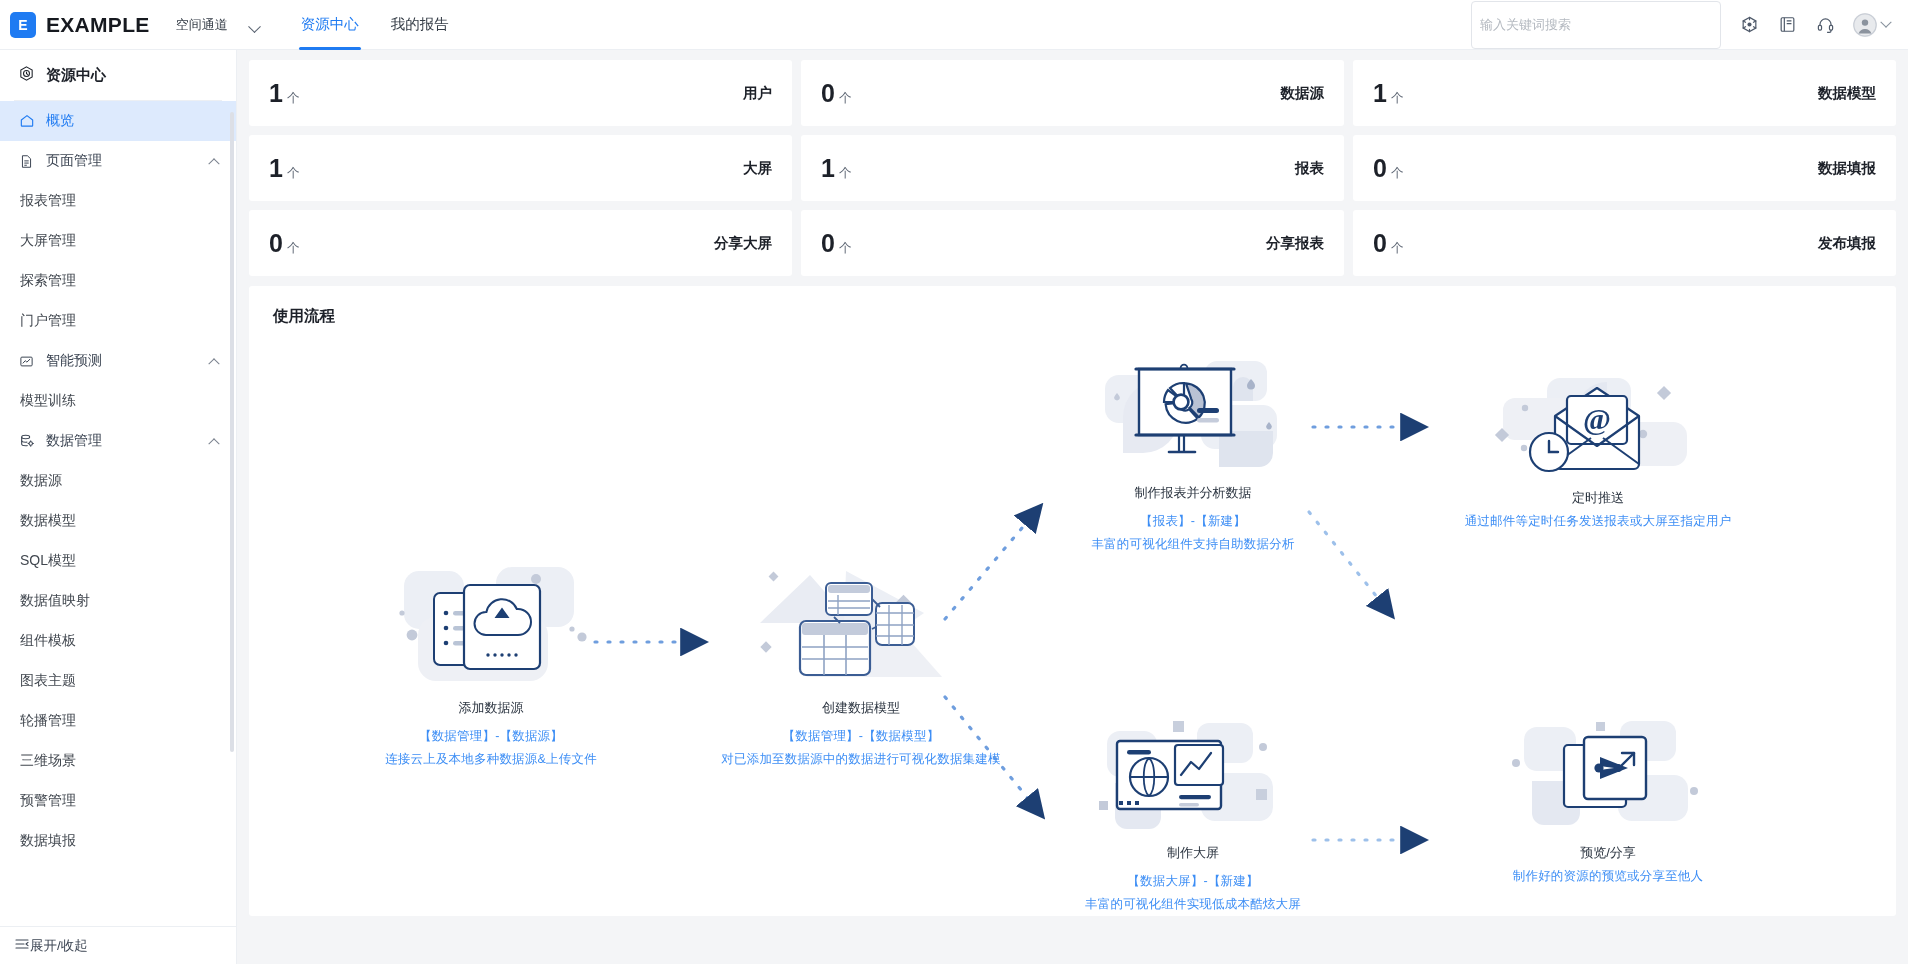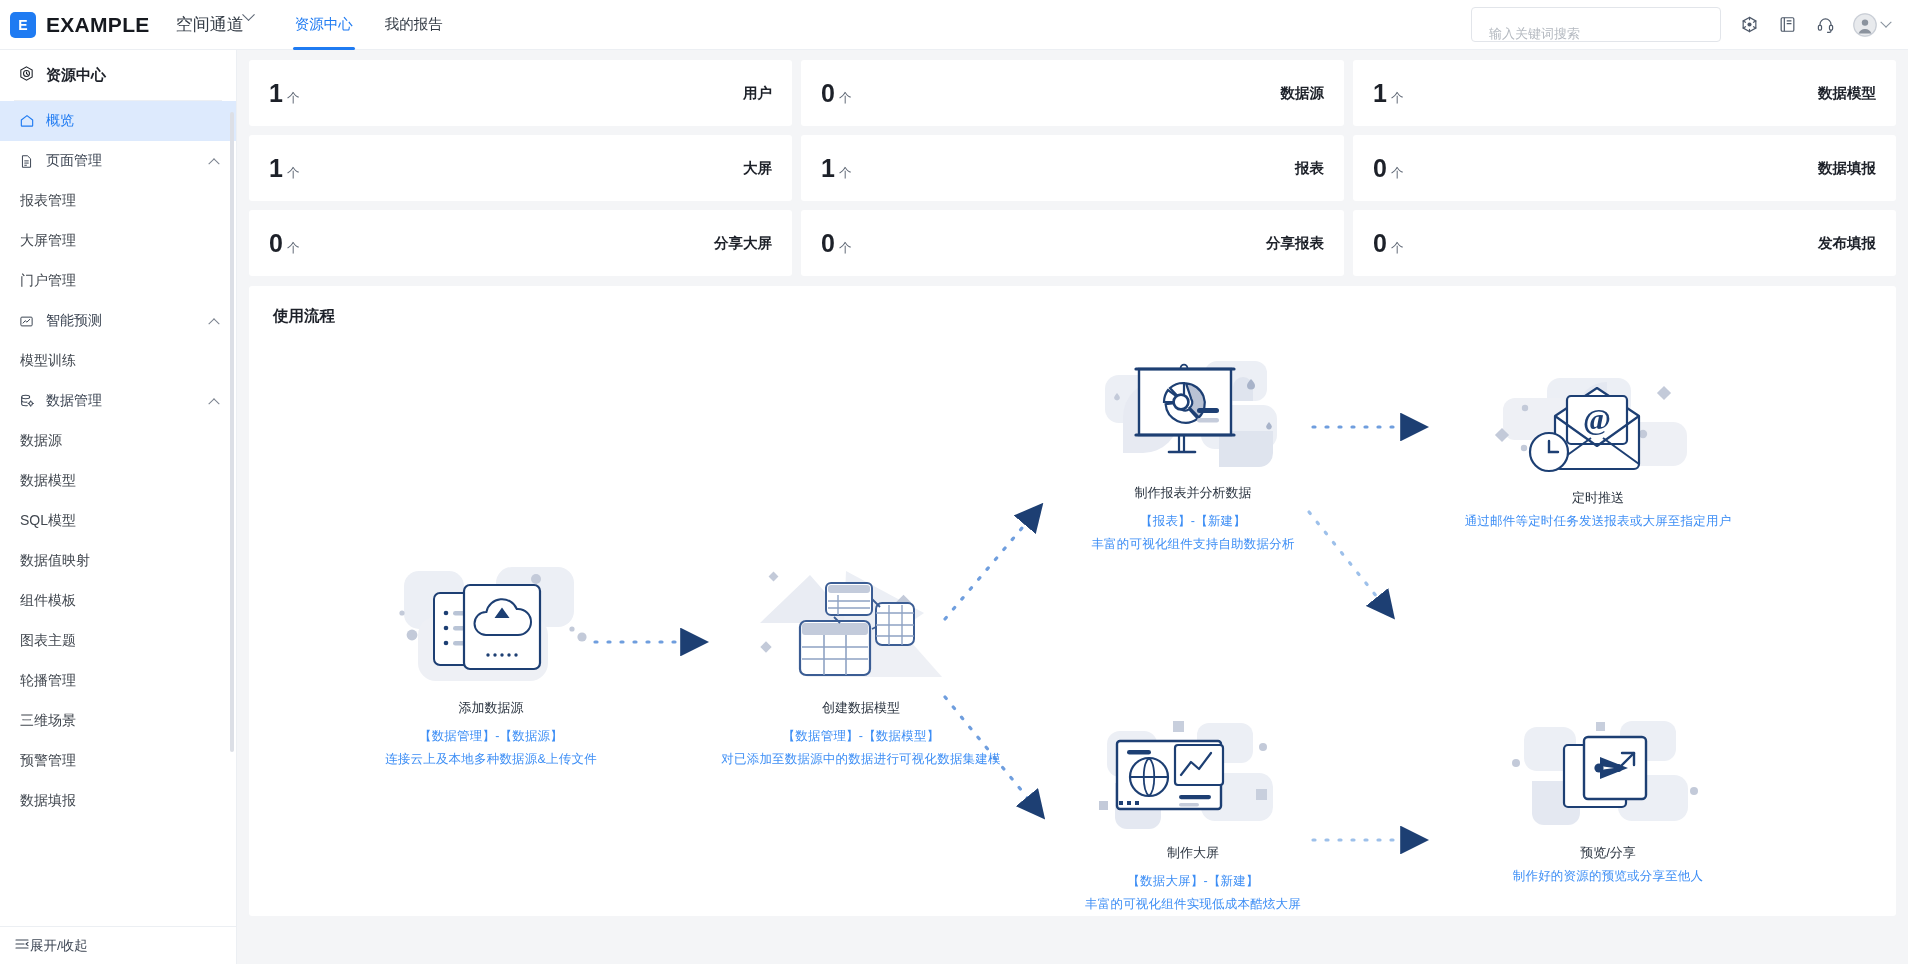--- a/index.html
+++ b/index.html
@@ -17,39 +17,39 @@
     position: relative; z-index: 30;
   }
   .logo-badge {
     width: 26px; height: 26px; border-radius: 5px; background: #1f7bf2;
     color: #fff; font-size: 14px; font-weight: 700;
     display: flex; align-items: center; justify-content: center;
     margin-right: 10px; flex: 0 0 auto;
   }
   .brand { font-size: 21px; font-weight: 700; color: #16191f; letter-spacing: .3px; margin-right: 26px; }
   .nav-space {
-    display: flex; align-items: flex-start; gap: 0; font-size: 17px;
+    display: flex; align-items: flex-end; gap: 22px; font-size: 13px;
     color: #333b45; margin-right: 26px; cursor: pointer;
   }
   .chev-d { width: 9px; height: 9px; border-right: 1.6px solid #5b6472; border-bottom: 1.6px solid #5b6472;
     transform: rotate(45deg) translate(-2px,-2px); display:inline-block; }
   .nav-tabs { display: flex; align-items: center; height: 50px; }
   .nav-tab {
     font-size: 14.5px; color: #333b45; padding: 0 16px; height: 50px;
     display: flex; align-items: center; cursor: pointer; position: relative;
   }
   .nav-tab.active { color: #1f7bf2; }
   .nav-tab.active::after {
     content: ""; position: absolute; left: 14px; right: 14px; bottom: 0;
     height: 2.5px; background: #1f7bf2; border-radius: 2px;
   }
   .header-right { margin-left: auto; display: flex; align-items: center; gap: 18px; }
   .search-box {
-    width: 250px; height: 35px; border: 1px solid #e2e5ea; border-radius: 4px;
-    background: #fff; display: flex; align-items: flex-end; padding: 0 17px;
+    width: 250px; height: 48px; border: 1px solid #e2e5ea; border-radius: 4px;
+    background: #fff; display: flex; align-items: center; padding: 0 8px;
   }
   .search-box input {
     border: none; outline: none; width: 100%; font-size: 13px; color: #333;
     font-family: "Liberation Sans", sans-serif; background: transparent;
   }
   .search-box input::placeholder { color: #b4b9c0; }
   .hicon { width: 20px; height: 20px; display:flex; align-items:center; justify-content:center; cursor:pointer; color:#4e5969; }
   .avatar-wrap { display: flex; align-items: center; gap: 5px; cursor: pointer; }
   .avatar {
     width: 24px; height: 24px; border-radius: 50%; background: #e8eaed;
@@ -213,20 +213,23 @@
           </svg>
         </span>
         <span>页面管理</span>
         <span class="caret-up"></span>
       </div>
       <div class="side-item sub">
         <span>报表管理</span>
         </div>
       <div class="side-item sub">
         <span>大屏管理</span>
+        </div>
+      <div class="side-item sub">
+        <span>探索管理</span>
         </div>
       <div class="side-item sub">
         <span>门户管理</span>
         </div>
 
       <div class="side-item group">
         <span class="ic">
           <svg width="15" height="15" viewBox="0 0 24 24" fill="none" stroke="#3d4654" stroke-width="1.6">
             <rect x="3" y="5" width="18" height="14" rx="1.6"></rect>
             <path d="M6.5 14.5 l3.5-3.8 2.6 2.3 4.6-4.4" stroke-linecap="round" stroke-linejoin="round"></path>

